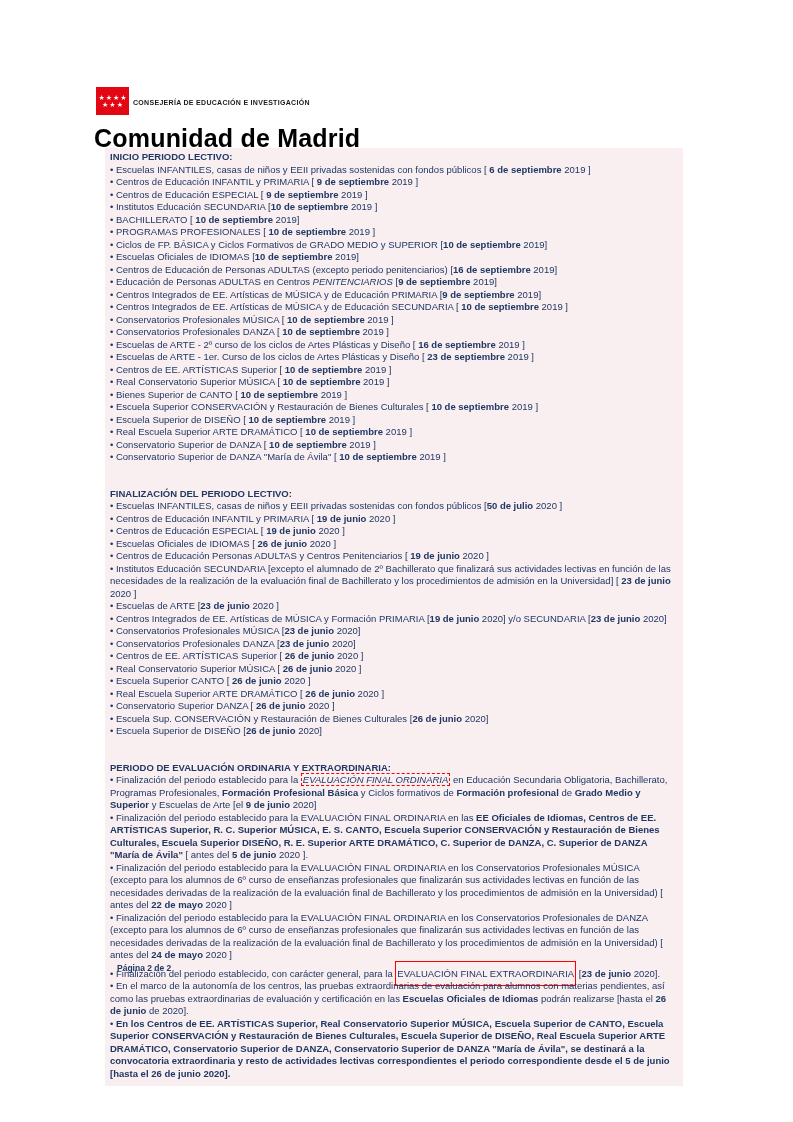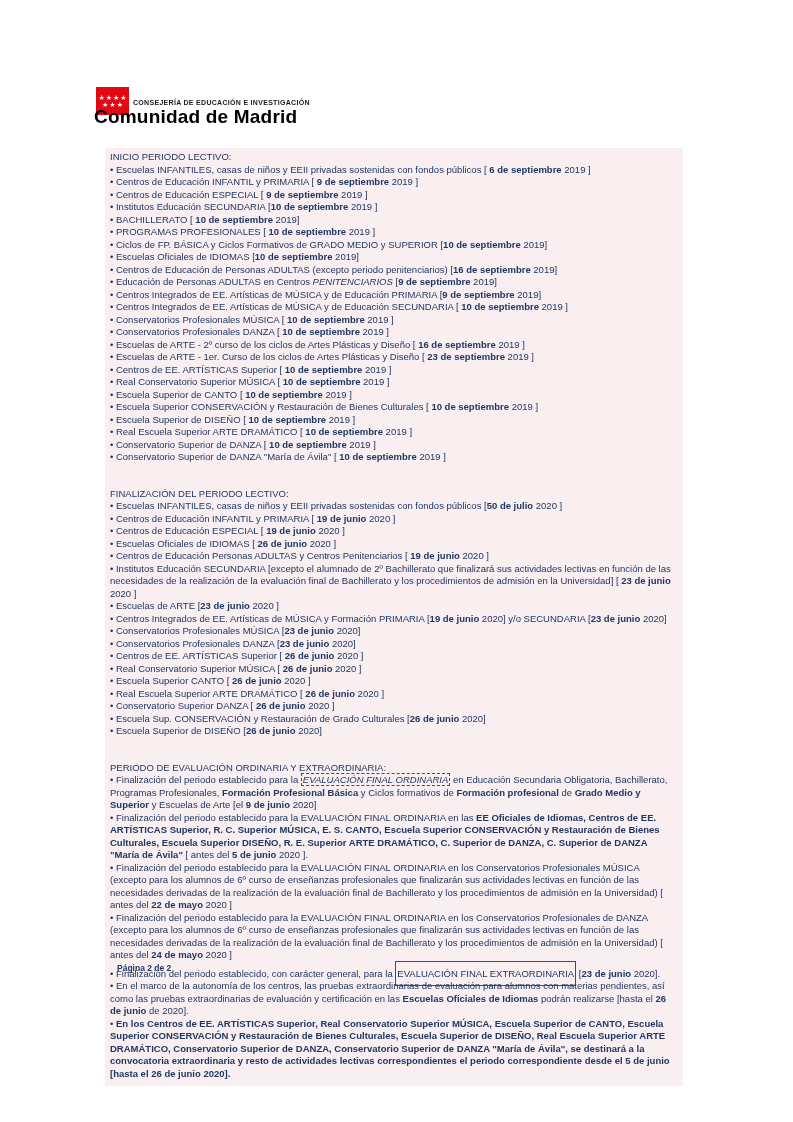--- a/index.html
+++ b/index.html
@@ -19,35 +19,35 @@
     background:#e30613;
     display:flex; flex-direction:column; align-items:center; justify-content:center;
     gap:0;
   }
   .star-row { color:#ffffff; font-size:7px; line-height:7px; letter-spacing:1px; text-indent:1px; }
   .consejeria {
     position:absolute; left:133px; top:99px;
     font-size:7px; font-weight:bold; color:#1a1a1a; letter-spacing:0.3px;
   }
   .brand-name {
-    position:absolute; left:94px; top:106px;
-    font-size:19px; font-weight:bold; color:#000000; letter-spacing:0.2px;
+    position:absolute; left:94px; top:124px;
+    font-size:25px; font-weight:bold; color:#000000; letter-spacing:0.2px;
   }
 
   
   .content-panel {
     position:absolute; left:105px; top:148px; width:578px;
     box-sizing:border-box;
     background:#f9eef0;
     color:#1f3864;
     font-size:9.5px; line-height:12.5px;
     padding:3px 6px 6px 5px;
   }
   .section + .section { margin-top:24px; }
-  .section-title { font-weight:normal; }
+  .section-title { font-weight:bold; }
   .item { margin:0; }
   .item.gap { margin-top:6px; }
   .bullet { }
   .seg-b { font-weight:bold; }
   .seg-i { font-style:italic; }
   .seg-boxd { border:1px dashed #ff0000; padding:0 1px;font-style:italic; }
   .seg-boxs { border:1px solid #ff0000; padding:6px 1px; }
 
   .footer {
     position:absolute; left:117px; top:963px; width:498px;
@@ -83,21 +83,21 @@
         <div class="item"><span class="bullet">• </span><span>Centros de Educación de Personas ADULTAS (excepto periodo penitenciarios) [</span><span class="seg-b">16 de septiembre</span><span> 2019]</span></div>
         <div class="item"><span class="bullet">• </span><span>Educación de Personas ADULTAS en Centros </span><span class="seg-i">PENITENCIARIOS</span><span> [</span><span class="seg-b">9 de septiembre</span><span> 2019]</span></div>
         <div class="item"><span class="bullet">• </span><span>Centros Integrados de EE. Artísticas de MÚSICA y de Educación PRIMARIA [</span><span class="seg-b">9 de septiembre</span><span> 2019]</span></div>
         <div class="item"><span class="bullet">• </span><span>Centros Integrados de EE. Artísticas de MÚSICA y de Educación SECUNDARIA [ </span><span class="seg-b">10 de septiembre</span><span> 2019 ]</span></div>
         <div class="item"><span class="bullet">• </span><span>Conservatorios Profesionales MÚSICA [ </span><span class="seg-b">10 de septiembre</span><span> 2019 ]</span></div>
         <div class="item"><span class="bullet">• </span><span>Conservatorios Profesionales DANZA [ </span><span class="seg-b">10 de septiembre</span><span> 2019 ]</span></div>
         <div class="item"><span class="bullet">• </span><span>Escuelas de ARTE - 2º curso de los ciclos de Artes Plásticas y Diseño [ </span><span class="seg-b">16 de septiembre</span><span> 2019 ]</span></div>
         <div class="item"><span class="bullet">• </span><span>Escuelas de ARTE - 1er. Curso de los ciclos de Artes Plásticas y Diseño [ </span><span class="seg-b">23 de septiembre</span><span> 2019 ]</span></div>
         <div class="item"><span class="bullet">• </span><span>Centros de EE. ARTÍSTICAS Superior [ </span><span class="seg-b">10 de septiembre</span><span> 2019 ]</span></div>
         <div class="item"><span class="bullet">• </span><span>Real Conservatorio Superior MÚSICA [ </span><span class="seg-b">10 de septiembre</span><span> 2019 ]</span></div>
-        <div class="item"><span class="bullet">• </span><span>Escuela Superior de CANTO [ </span><span class="seg-b">10 de septiembre</span><span> 2019 ]</span></div>
+        <div class="item"><span class="bullet">• </span><span>Bienes Superior de CANTO [ </span><span class="seg-b">10 de septiembre</span><span> 2019 ]</span></div>
         <div class="item"><span class="bullet">• </span><span>Escuela Superior CONSERVACIÓN y Restauración de Bienes Culturales [ </span><span class="seg-b">10 de septiembre</span><span> 2019 ]</span></div>
         <div class="item"><span class="bullet">• </span><span>Escuela Superior de DISEÑO [ </span><span class="seg-b">10 de septiembre</span><span> 2019 ]</span></div>
         <div class="item"><span class="bullet">• </span><span>Real Escuela Superior ARTE DRAMÁTICO [ </span><span class="seg-b">10 de septiembre</span><span> 2019 ]</span></div>
         <div class="item"><span class="bullet">• </span><span>Conservatorio Superior de DANZA [ </span><span class="seg-b">10 de septiembre</span><span> 2019 ]</span></div>
         <div class="item"><span class="bullet">• </span><span>Conservatorio Superior de DANZA "María de Ávila" [ </span><span class="seg-b">10 de septiembre</span><span> 2019 ]</span></div>
       </div>
       <div class="section">
         <div class="section-title">FINALIZACIÓN DEL PERIODO LECTIVO:</div>
         <div class="item"><span class="bullet">• </span><span>Escuelas INFANTILES, casas de niños y EEII privadas sostenidas con fondos públicos [</span><span class="seg-b">50 de julio</span><span> 2020 ]</span></div>
         <div class="item"><span class="bullet">• </span><span>Centros de Educación INFANTIL y PRIMARIA [ </span><span class="seg-b">19 de junio</span><span> 2020 ]</span></div>
@@ -107,21 +107,21 @@
         <div class="item"><span class="bullet">• </span><span>Institutos Educación SECUNDARIA [excepto el alumnado de 2º Bachillerato que finalizará sus actividades lectivas en función de las necesidades de la realización de la evaluación final de Bachillerato y los procedimientos de admisión en la Universidad] [ </span><span class="seg-b">23 de junio</span><span> 2020 ]</span></div>
         <div class="item"><span class="bullet">• </span><span>Escuelas de ARTE [</span><span class="seg-b">23 de junio</span><span> 2020 ]</span></div>
         <div class="item"><span class="bullet">• </span><span>Centros Integrados de EE. Artísticas de MÚSICA y Formación PRIMARIA [</span><span class="seg-b">19 de junio</span><span> 2020] y/o SECUNDARIA [</span><span class="seg-b">23 de junio</span><span> 2020]</span></div>
         <div class="item"><span class="bullet">• </span><span>Conservatorios Profesionales MÚSICA [</span><span class="seg-b">23 de junio</span><span> 2020]</span></div>
         <div class="item"><span class="bullet">• </span><span>Conservatorios Profesionales DANZA [</span><span class="seg-b">23 de junio</span><span> 2020]</span></div>
         <div class="item"><span class="bullet">• </span><span>Centros de EE. ARTÍSTICAS Superior [ </span><span class="seg-b">26 de junio</span><span> 2020 ]</span></div>
         <div class="item"><span class="bullet">• </span><span>Real Conservatorio Superior MÚSICA [ </span><span class="seg-b">26 de junio</span><span> 2020 ]</span></div>
         <div class="item"><span class="bullet">• </span><span>Escuela Superior CANTO [ </span><span class="seg-b">26 de junio</span><span> 2020 ]</span></div>
         <div class="item"><span class="bullet">• </span><span>Real Escuela Superior ARTE DRAMÁTICO [ </span><span class="seg-b">26 de junio</span><span> 2020 ]</span></div>
         <div class="item"><span class="bullet">• </span><span>Conservatorio Superior DANZA [ </span><span class="seg-b">26 de junio</span><span> 2020 ]</span></div>
-        <div class="item"><span class="bullet">• </span><span>Escuela Sup. CONSERVACIÓN y Restauración de Grado Culturales [</span><span class="seg-b">26 de junio</span><span> 2020]</span></div>
+        <div class="item"><span class="bullet">• </span><span>Escuela Sup. CONSERVACIÓN y Restauración de Bienes Culturales [</span><span class="seg-b">26 de junio</span><span> 2020]</span></div>
         <div class="item"><span class="bullet">• </span><span>Escuela Superior de DISEÑO [</span><span class="seg-b">26 de junio</span><span> 2020]</span></div>
       </div>
       <div class="section">
         <div class="section-title">PERIODO DE EVALUACIÓN ORDINARIA Y EXTRAORDINARIA:</div>
         <div class="item"><span class="bullet">• </span><span>Finalización del periodo establecido para la </span><span class="seg-boxd">EVALUACIÓN FINAL ORDINARIA</span><span> en Educación Secundaria Obligatoria, Bachillerato, Programas Profesionales, </span><span class="seg-b">Formación Profesional Básica</span><span> y Ciclos formativos de </span><span class="seg-b">Formación profesional</span><span> de </span><span class="seg-b">Grado Medio y Superior</span><span> y Escuelas de Arte [el </span><span class="seg-b">9 de junio</span><span> 2020]</span></div>
         <div class="item"><span class="bullet">• </span><span>Finalización del periodo establecido para la EVALUACIÓN FINAL ORDINARIA en las </span><span class="seg-b">EE Oficiales de Idiomas, Centros de EE. ARTÍSTICAS Superior, R. C. Superior MÚSICA, E. S. CANTO, Escuela Superior CONSERVACIÓN y Restauración de Bienes Culturales, Escuela Superior DISEÑO, R. E. Superior ARTE DRAMÁTICO, C. Superior de DANZA, C. Superior de DANZA "María de Ávila"</span><span> [ antes del </span><span class="seg-b">5 de junio</span><span> 2020 ].</span></div>
         <div class="item"><span class="bullet">• </span><span>Finalización del periodo establecido para la EVALUACIÓN FINAL ORDINARIA en los Conservatorios Profesionales MÚSICA (excepto para los alumnos de 6º curso de enseñanzas profesionales que finalizarán sus actividades lectivas en función de las necesidades derivadas de la realización de la evaluación final de Bachillerato y los procedimientos de admisión en la Universidad) [ antes del </span><span class="seg-b">22 de mayo</span><span> 2020 ]</span></div>
         <div class="item"><span class="bullet">• </span><span>Finalización del periodo establecido para la EVALUACIÓN FINAL ORDINARIA en los Conservatorios Profesionales de DANZA (excepto para los alumnos de 6º curso de enseñanzas profesionales que finalizarán sus actividades lectivas en función de las necesidades derivadas de la realización de la evaluación final de Bachillerato y los procedimientos de admisión en la Universidad) [ antes del </span><span class="seg-b">24 de mayo</span><span> 2020 ]</span></div>
         <div class="item gap"><span class="bullet">• </span><span>Finalización del periodo establecido, con carácter general, para la </span><span class="seg-boxs">EVALUACIÓN FINAL EXTRAORDINARIA</span><span> [</span><span class="seg-b">23 de junio</span><span> 2020].</span></div>
         <div class="item"><span class="bullet">• </span><span>En el marco de la autonomía de los centros, las pruebas extraordinarias de evaluación para alumnos con materias pendientes, así como las pruebas extraordinarias de evaluación y certificación en las </span><span class="seg-b">Escuelas Oficiales de Idiomas</span><span> podrán realizarse [hasta el </span><span class="seg-b">26 de junio</span><span> de 2020].</span></div>

